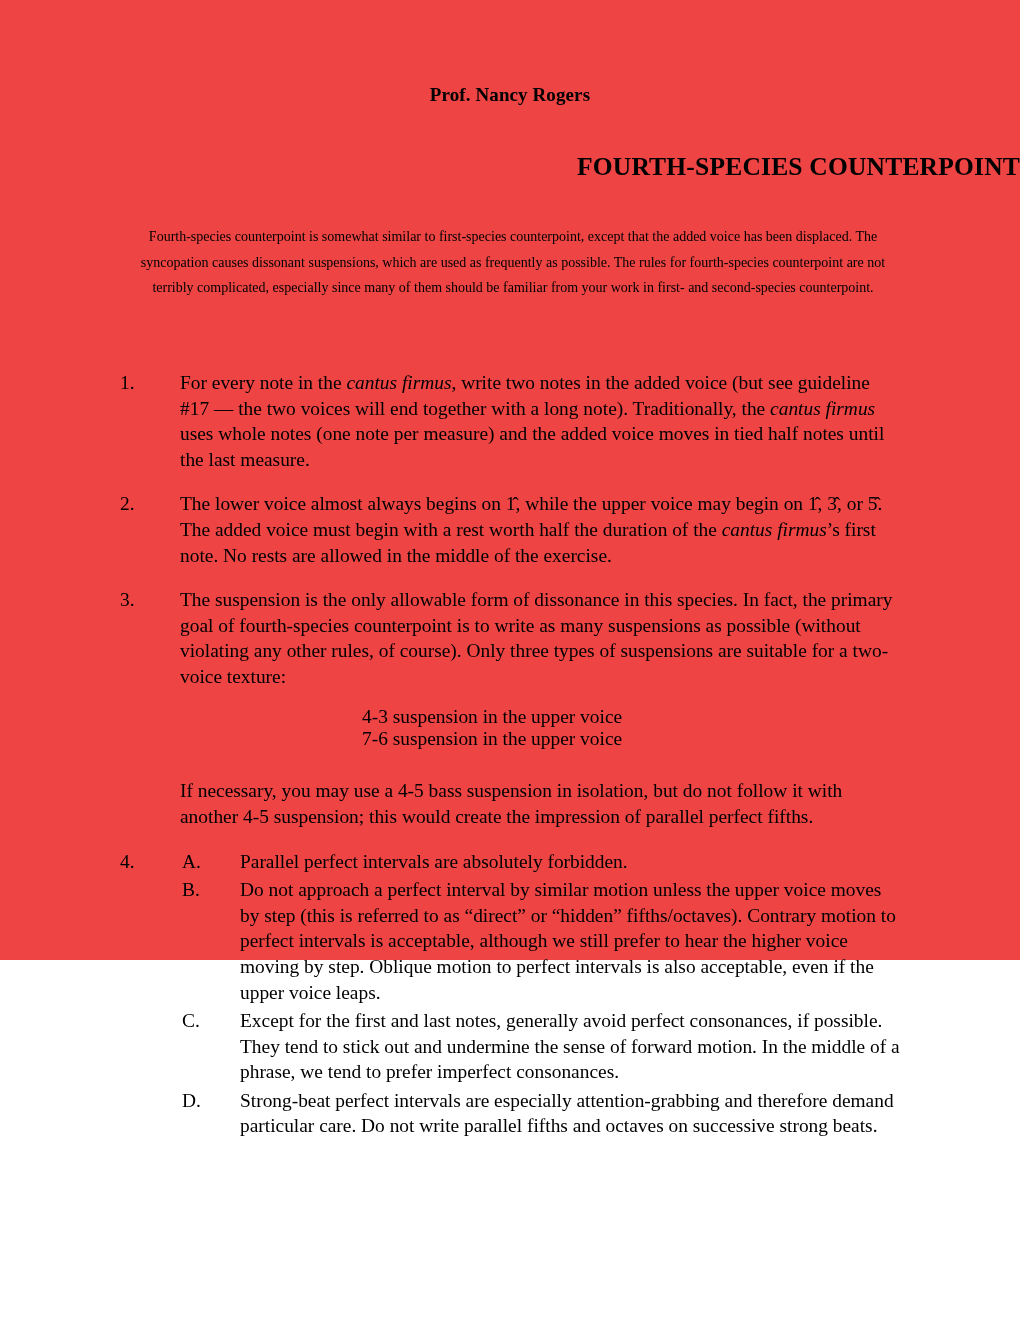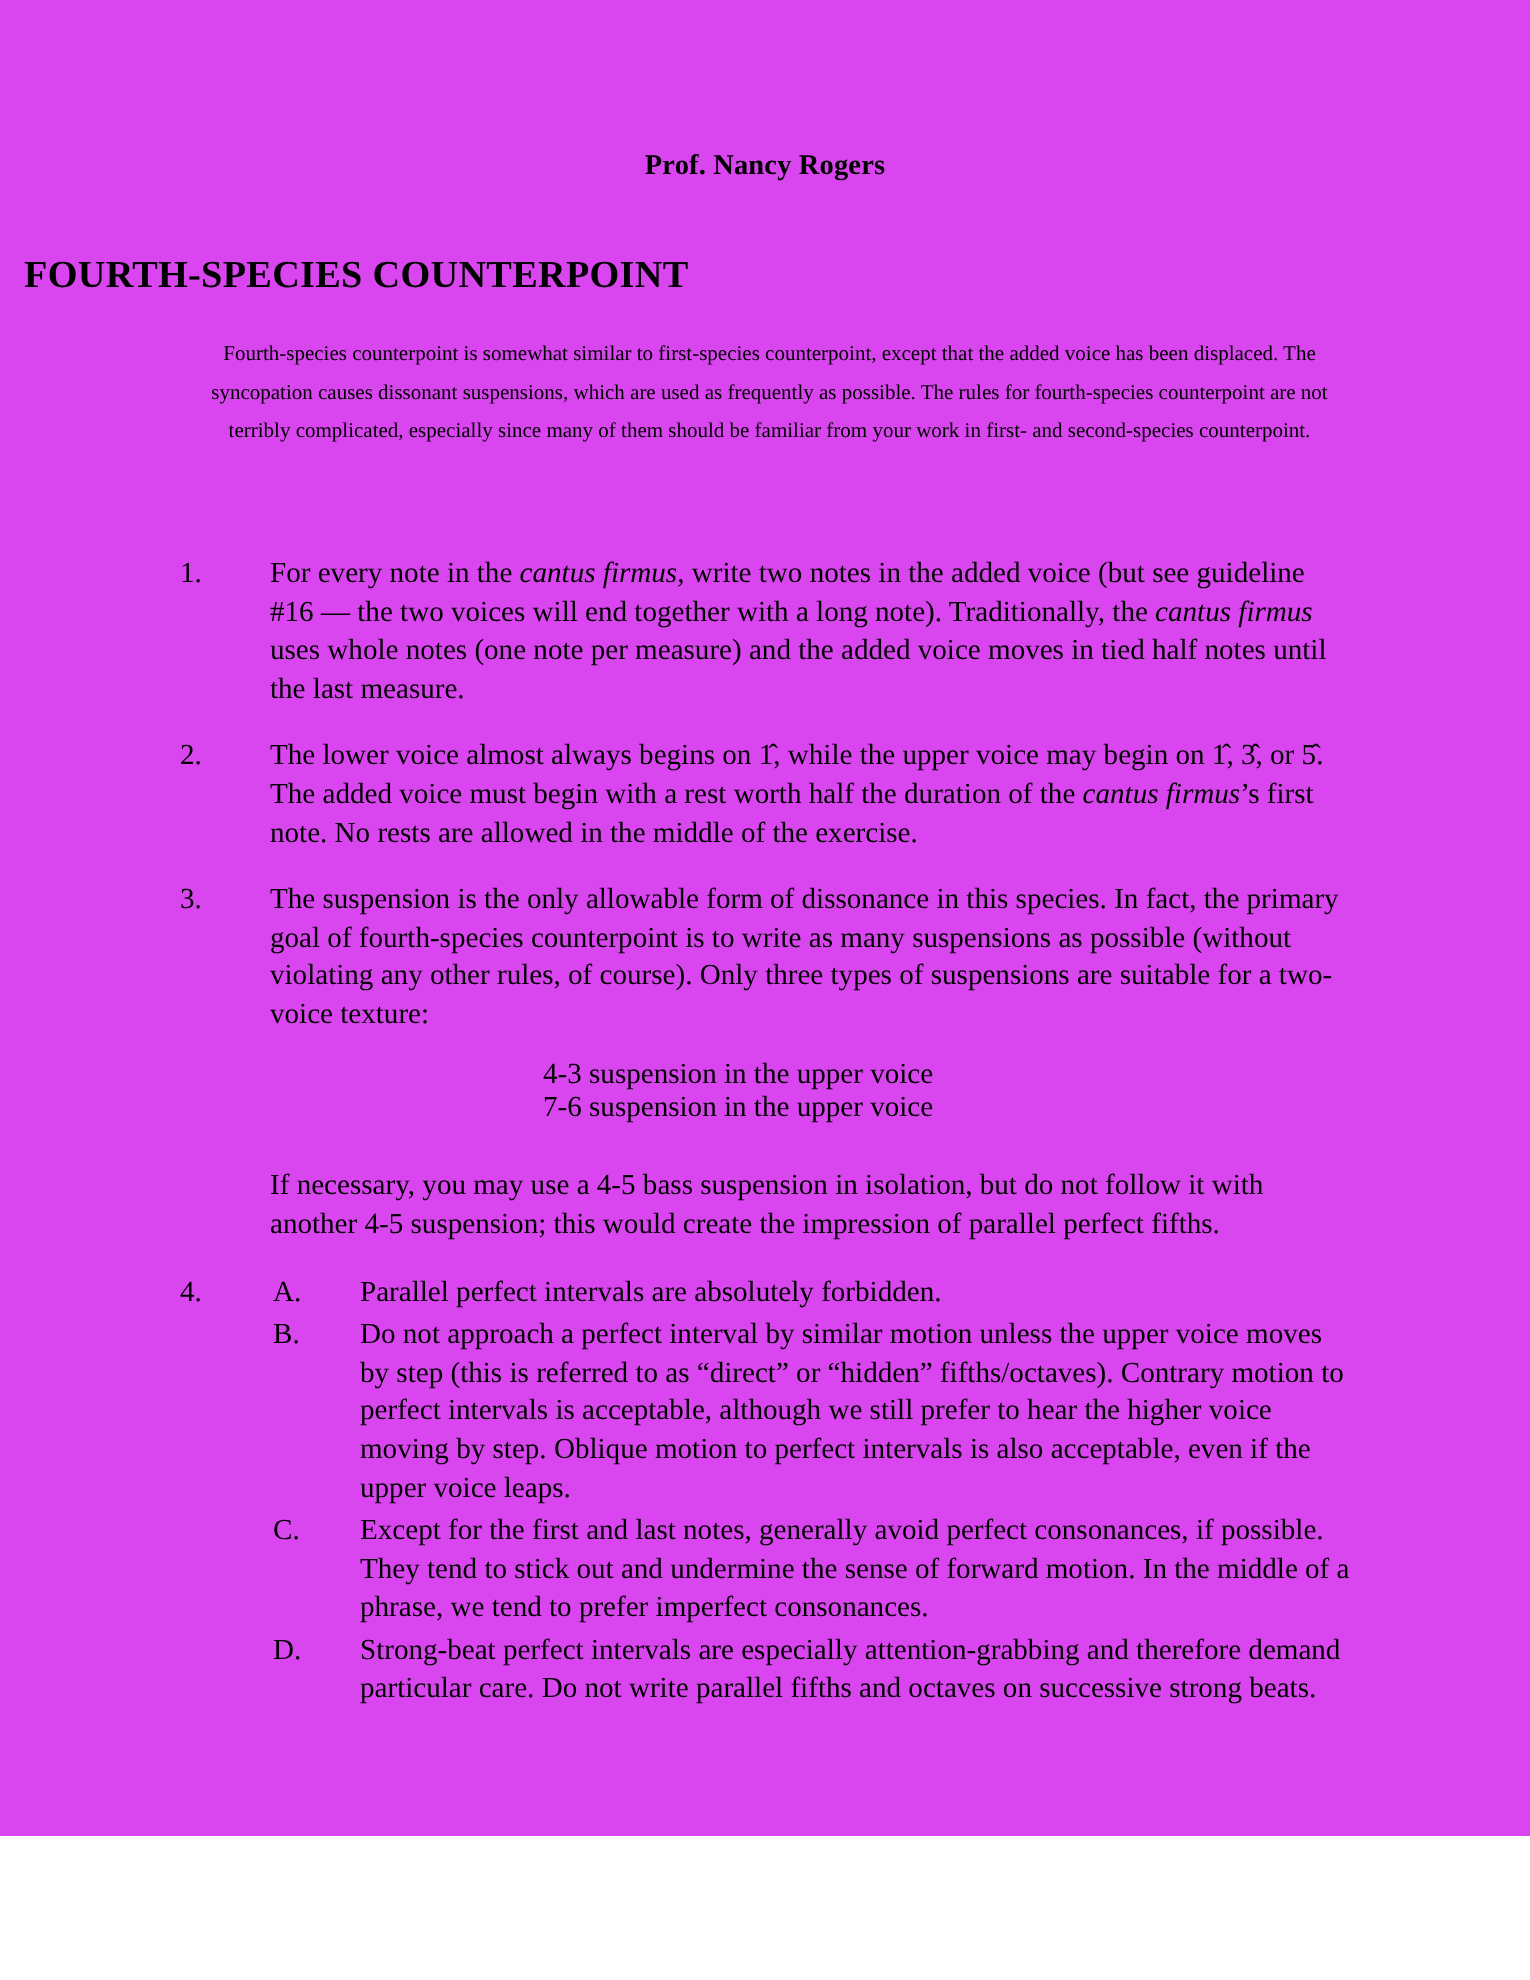--- a/index.html
+++ b/index.html
@@ -10,35 +10,35 @@
   body {
     width: 1020px;
     height: 1320px;
     font-family: "Liberation Serif", "DejaVu Serif", serif;
     color: #000000;
     -webkit-font-smoothing: antialiased;
   }
   .page {
     position: relative;
     width: 1020px;
-    height: 1224px;
-    background: #d946ef;
+    height: 960px;
+    background: #ef4444;
     box-sizing: border-box;
-    padding: 16px;
+    padding: 0;
   }
   .author {
     text-align: center;
     font-weight: bold;
     font-size: 19px;
     letter-spacing: 0.1px;
     margin: 0;
     padding-top: 84px;
   }
   .doc-title {
-    text-align: left;
+    text-align: right;
     font-weight: bold;
     font-size: 25.5px;
     letter-spacing: 0.2px;
     margin: 0;
     padding-top: 46px;
   }
   .intro {
     font-size: 14px;
     line-height: 25.6px;
     margin: 0;
@@ -128,21 +128,21 @@
   <div class="author">Prof. Nancy Rogers</div>
 
   <div class="doc-title">FOURTH-SPECIES COUNTERPOINT</div>
 
   <p class="intro">Fourth-species counterpoint is somewhat similar to first-species counterpoint, except that the added voice has been displaced.  The syncopation causes dissonant suspensions, which are used as frequently as possible.  The rules for fourth-species counterpoint are not terribly complicated, especially since many of them should be familiar from your work in first- and second-species counterpoint.</p>
 
   <div class="rules">
 
     <div class="rule">
       <span class="marker">1.</span>
-      <span class="rule-body"><span>For every note in the </span><i>cantus firmus</i><span>, write two notes in the added voice (but see guideline #16 — the two voices will end together with a long note).  Traditionally, the </span><i>cantus firmus</i><span> uses whole notes (one note per measure) and the added voice moves in tied half notes until the last measure.</span></span>
+      <span class="rule-body"><span>For every note in the </span><i>cantus firmus</i><span>, write two notes in the added voice (but see guideline #17 — the two voices will end together with a long note).  Traditionally, the </span><i>cantus firmus</i><span> uses whole notes (one note per measure) and the added voice moves in tied half notes until the last measure.</span></span>
     </div>
 
     <div class="rule">
       <span class="marker">2.</span>
       <span class="rule-body"><span>The lower voice almost always begins on </span><span class="sd">1̂</span><span>, while the upper voice may begin on </span><span class="sd">1̂</span><span>, </span><span class="sd">3̂</span><span>, or </span><span class="sd">5̂</span><span>.  The added voice must begin with a rest worth half the duration of the </span><i>cantus firmus</i><span>’s first note.  No rests are allowed in the middle of the exercise.</span></span>
     </div>
 
     <div class="rule">
       <span class="marker">3.</span>
       <span class="rule-body">The suspension is the only allowable form of dissonance in this species.  In fact, the primary goal of fourth-species counterpoint is to write as many suspensions as possible (without violating any other rules, of course).  Only three types of suspensions are suitable for a two-voice texture:</span>

